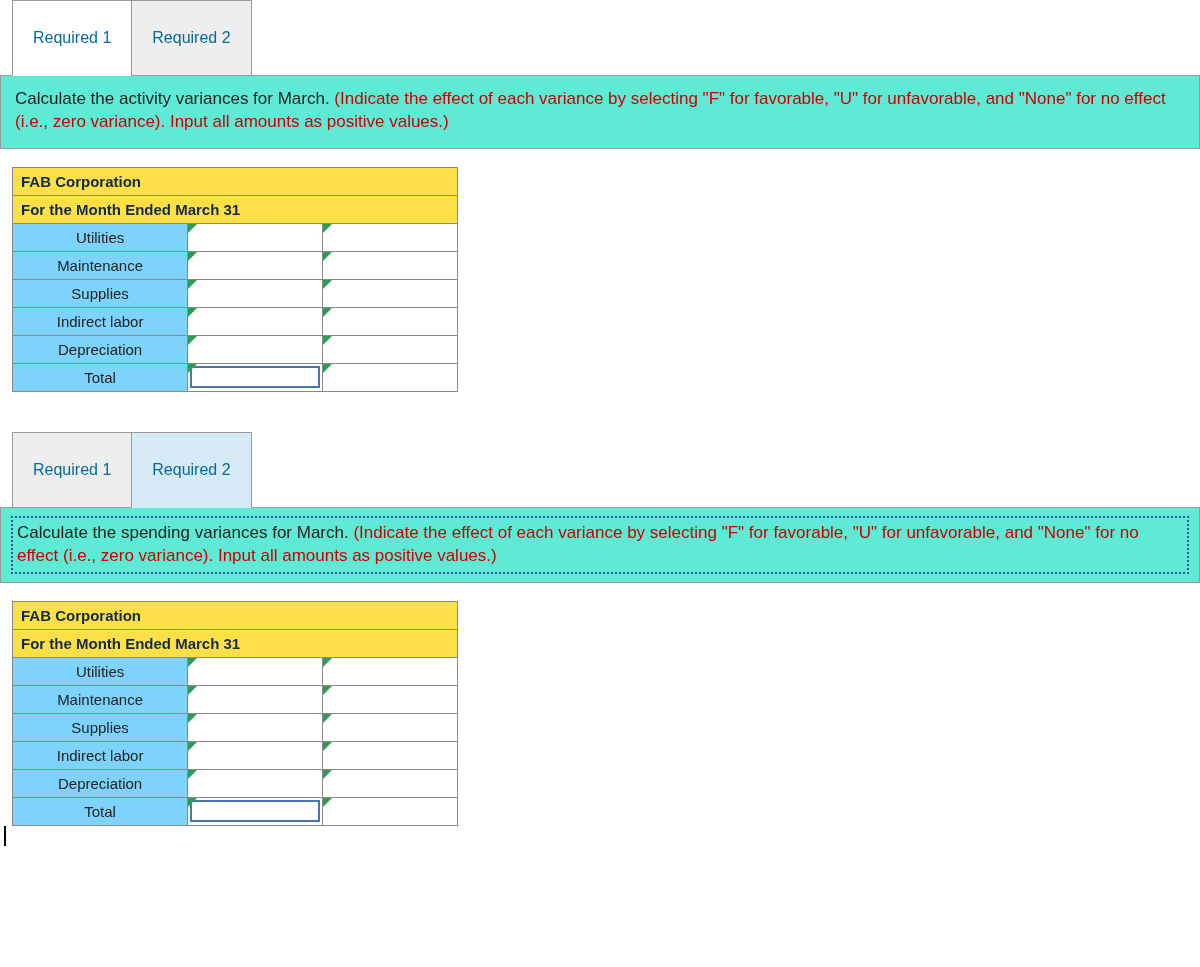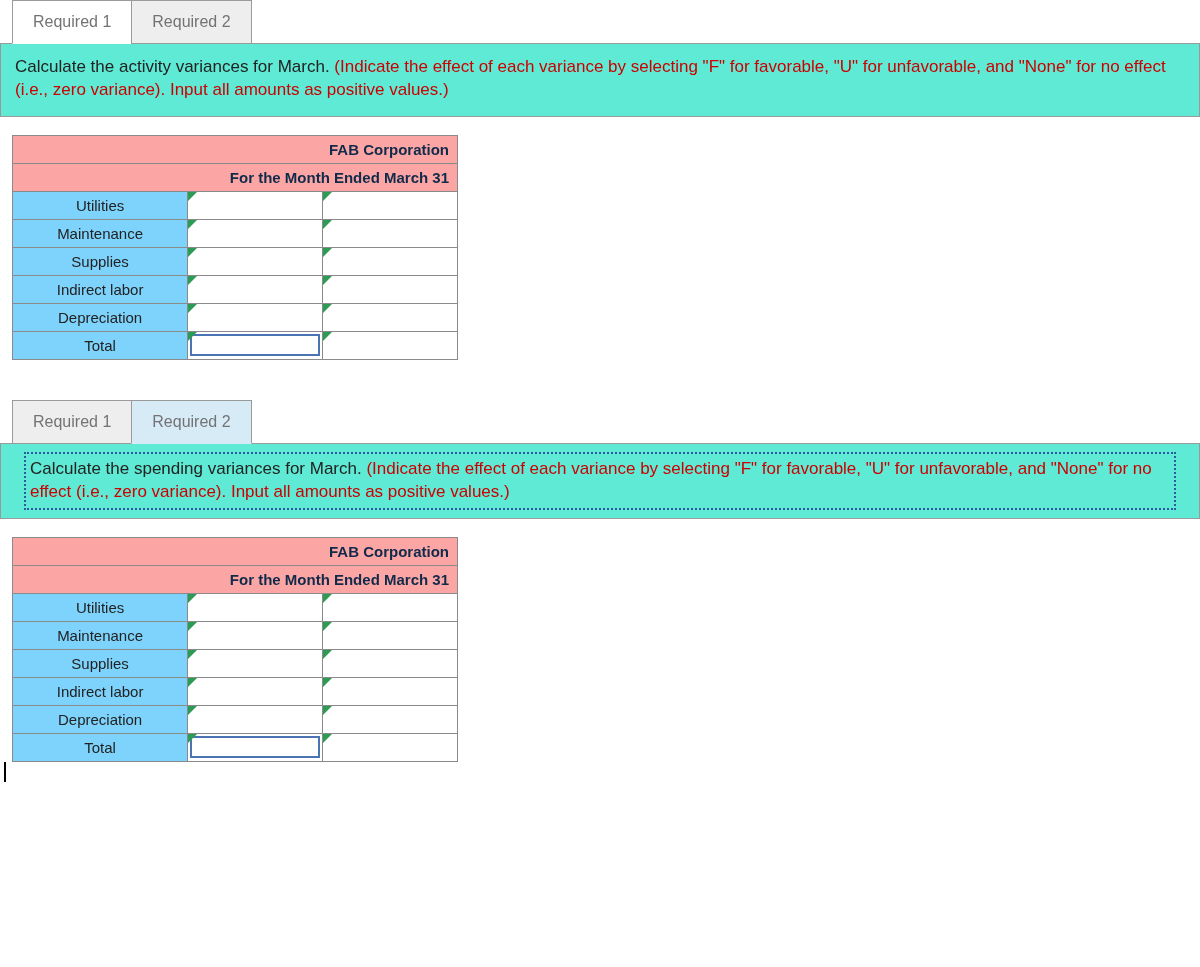--- a/index.html
+++ b/index.html
@@ -13,27 +13,27 @@
   }
   .section { margin-bottom: 40px; }
   .tabs {
     display: flex;
     align-items: flex-end;
     margin-left: 12px;
     position: relative;
     z-index: 2;
   }
   .tab {
-    padding: 12px 20px;
+    padding: 28px 20px;
     border: 1px solid #9a9a9a;
     background: #eeeeee;
     cursor: pointer;
     margin-right: 0;
     font-size: 16px;
-    color: #737373;
+    color: #0369a1;
     position: relative;
   }
   .tab + .tab { margin-left: -1px; }
   .tab.active {
     background: #ffffff;
     border-bottom: 1px solid #fff;
   }
   .tab.active-blue {
     background: #d7ebf7;
     border-bottom: 1px solid #d7ebf7;
@@ -44,44 +44,44 @@
     margin-top: -1px;
     padding: 12px 14px 14px 14px;
     font-size: 17px;
     line-height: 1.35;
     position: relative;
     z-index: 1;
   }
   .instructions .black { color: #222; }
   .instructions .red { color: #cc0000; }
   .instructions.dotted-inner {
-    padding: 8px 23px;
+    padding: 8px 10px;
   }
   .dotted-box {
     border: 2px dotted #2b5aa0;
     padding: 4px 4px 4px 4px;
   }
   .data-table {
     margin-top: 18px;
     margin-left: 12px;
     border-collapse: collapse;
     width: 446px;
   }
   .data-table th, .data-table td {
     border: 1px solid #8a8a8a;
     padding: 4px 8px;
     font-size: 15px;
     height: 28px;
     vertical-align: middle;
   }
   .hdr {
-    background: #fca5a5;
+    background: #fde047;
     color: #102a4a;
     font-weight: bold;
-    text-align: right;
+    text-align: left;
   }
   .label-cell {
     width: 178px;
     text-align: center;
     background: #7dd3fc;
   }
   .input-cell {
     width: 140px;
     padding: 0 !important;
     position: relative;

